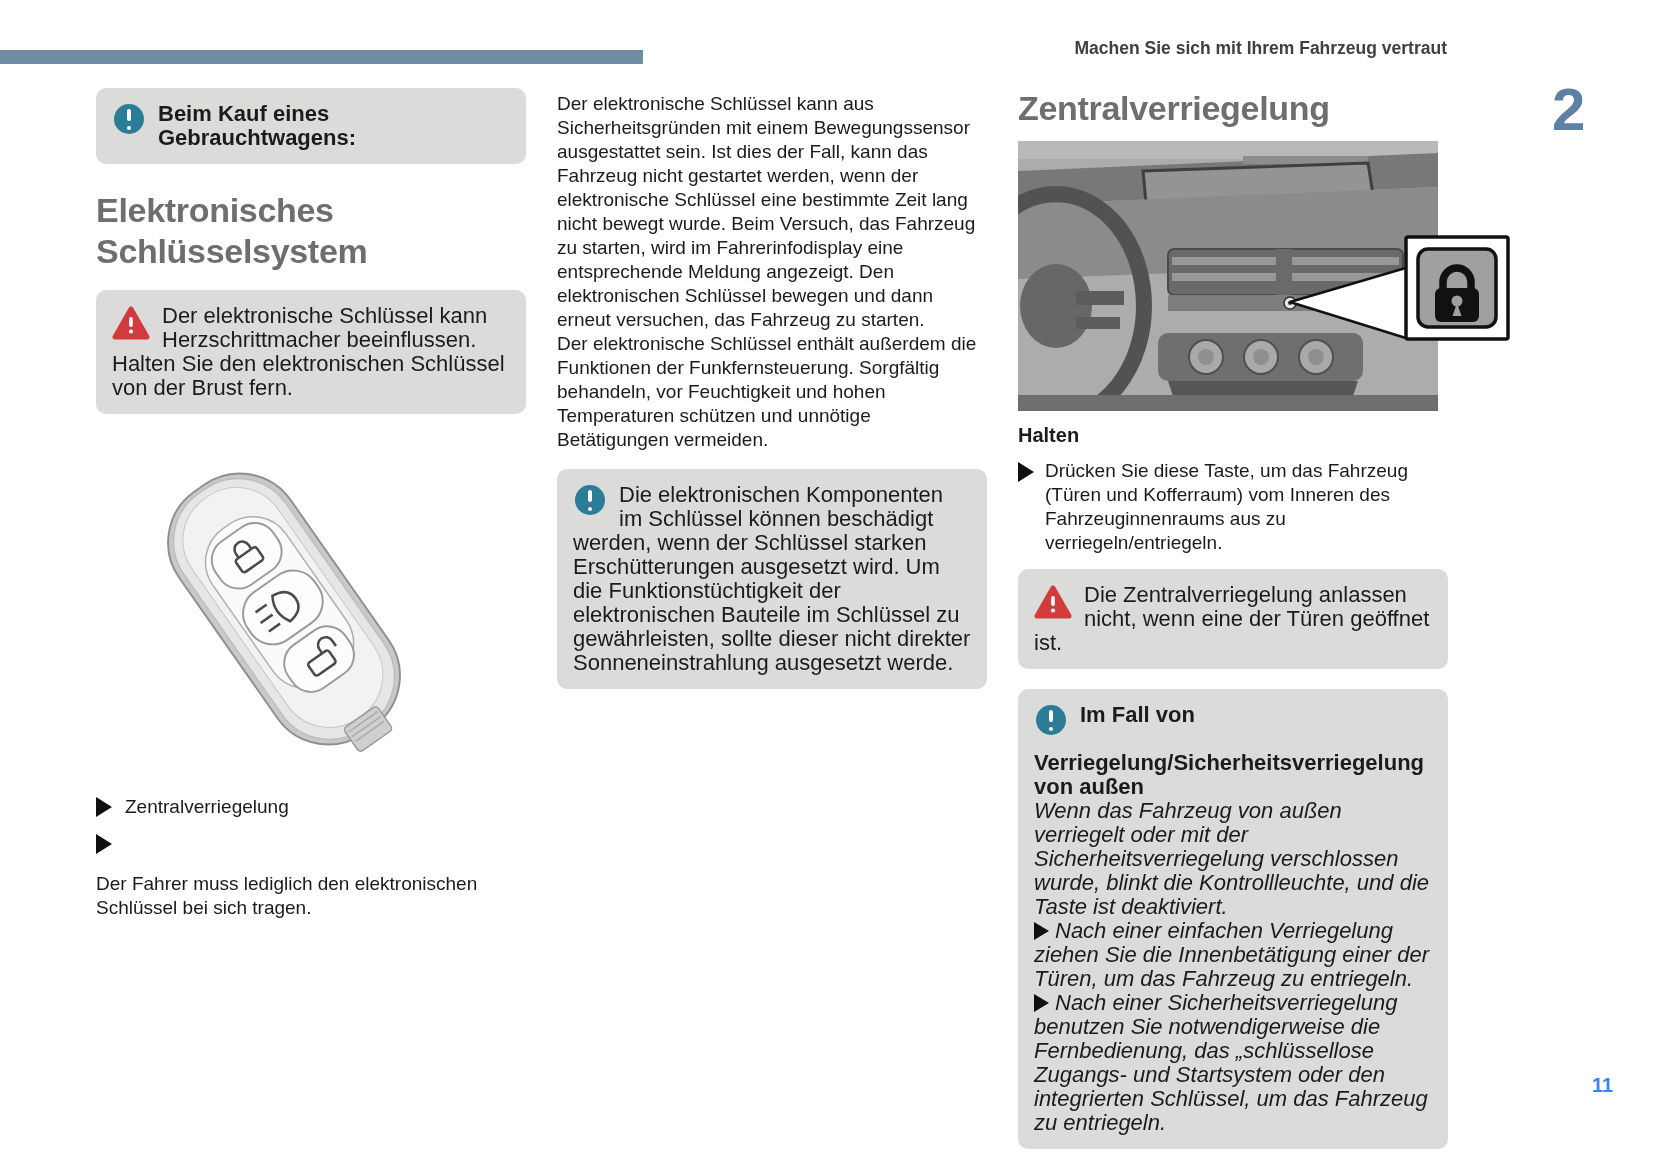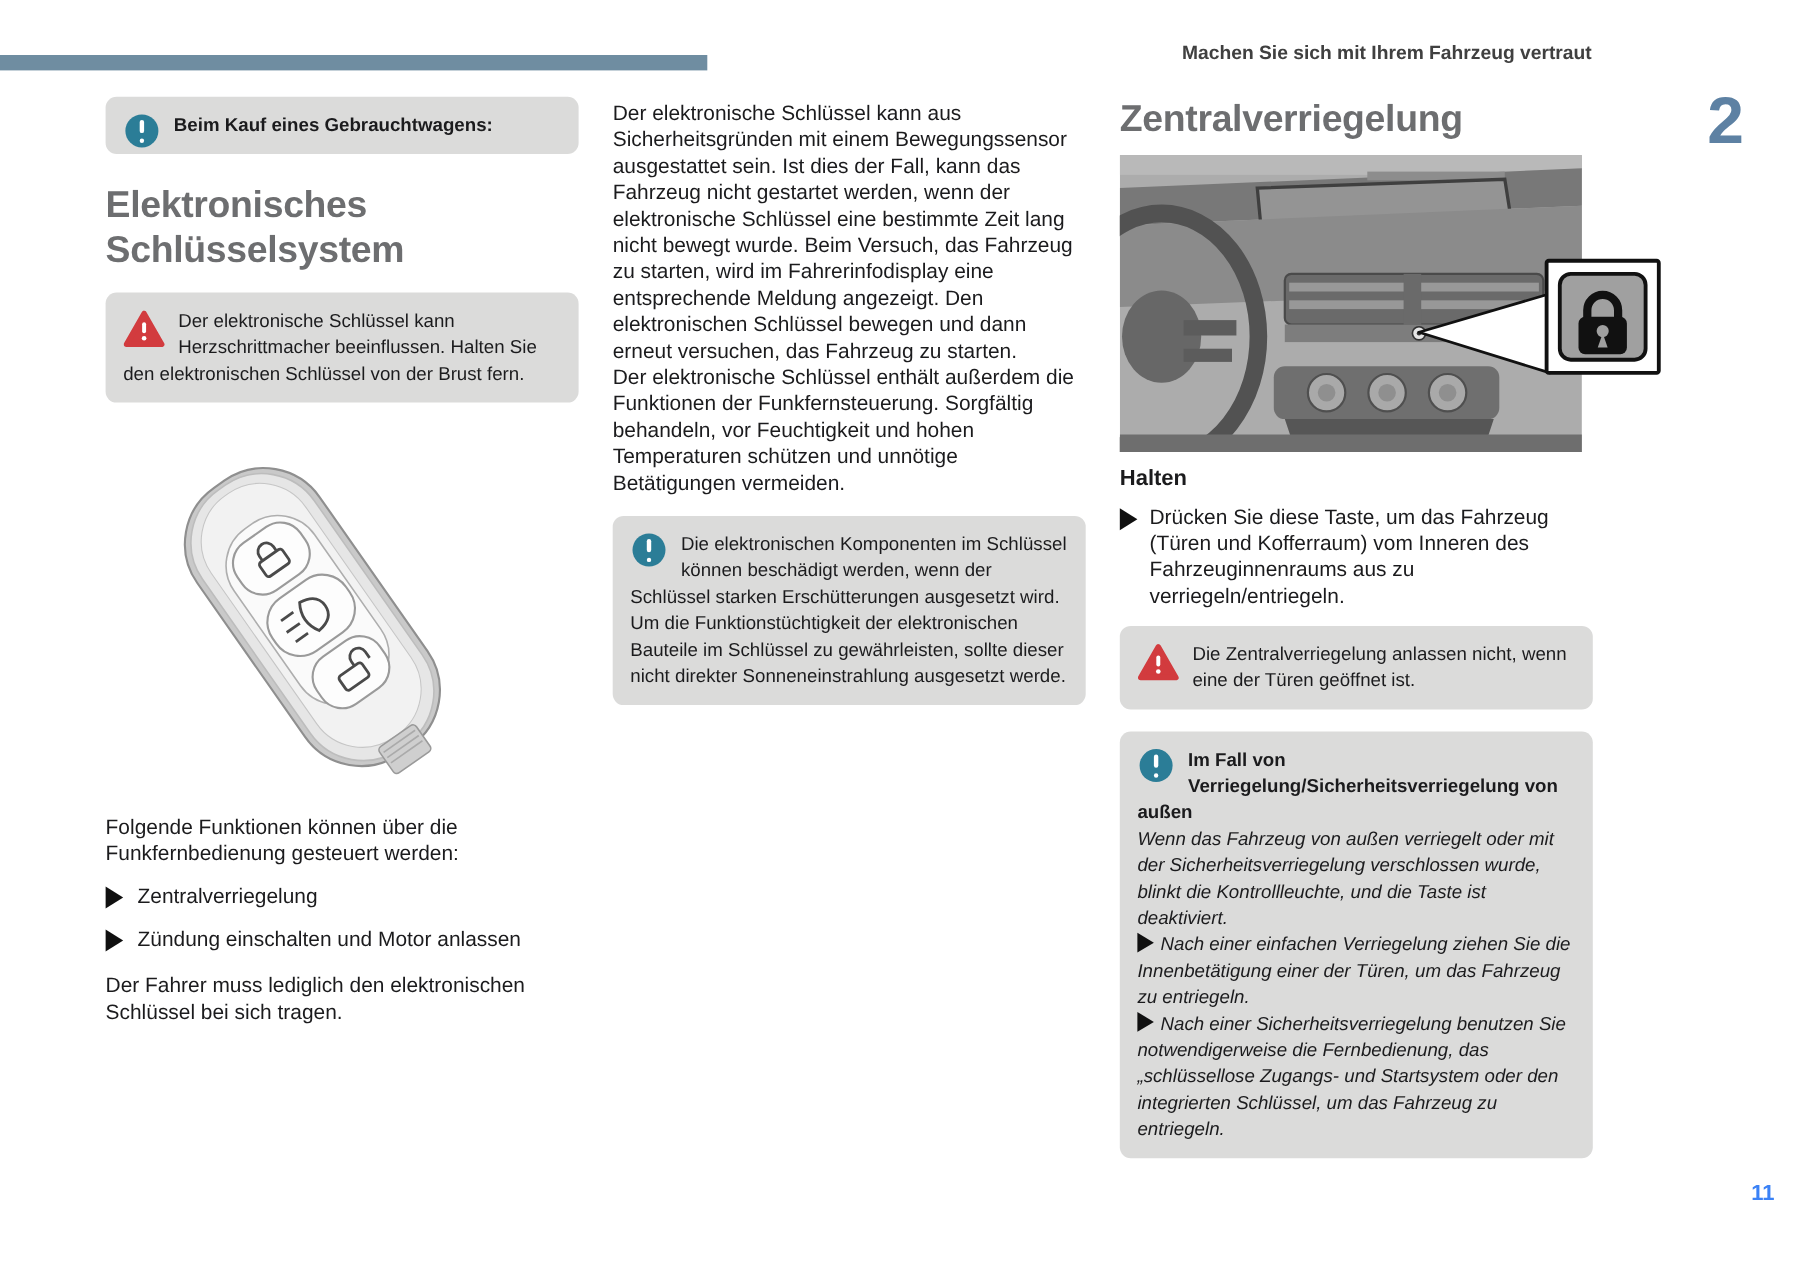--- a/index.html
+++ b/index.html
@@ -20,21 +20,21 @@
   .col3{left:1018px;}
 
   h1.section{
     font-size:34px;line-height:41px;color:#6d6e70;font-weight:600;
     margin:26px 0 18px 0;letter-spacing:-0.3px;
   }
   h1.section.tight{margin:0 0 12px 0;}
 
   .graybox{
     background:#dbdbda;border-radius:10px;padding:14px 16px;
-    font-size:17px;line-height:24px;
+    font-size:22px;line-height:24px;
   }
   .graybox p{margin:0;font-style:italic;}
   .box-title{font-weight:bold;display:block;}
 
   
   .icon-info{
     float:left;width:30px;height:30px;margin:2px 14px 16px 2px;
     background:#2b7d97;border-radius:50%;position:relative;
   }
   .icon-info::before{
@@ -134,29 +134,27 @@
         </g>
 
         <rect x="149" y="306" width="42" height="30" rx="4" fill="#cfcfcf" stroke="#9a9a9a" stroke-width="1.5"></rect>
         <line x1="152" y1="312" x2="188" y2="312" stroke="#aaaaaa" stroke-width="1.5"></line>
         <line x1="152" y1="318" x2="188" y2="318" stroke="#aaaaaa" stroke-width="1.5"></line>
         <line x1="152" y1="324" x2="188" y2="324" stroke="#aaaaaa" stroke-width="1.5"></line>
       </g>
     </svg>
   </div>
 
-  <p class="body-text">Folgende Funktionen können über die Funkfernbedienung gesteuert werden:</p>
 
   <div class="bullet-row">
     <span class="arrow"></span>
     <span>Zentralverriegelung</span>
   </div>
   <div class="bullet-row">
     <span class="arrow"></span>
-    <span>Zündung einschalten und Motor anlassen</span>
   </div>
 
   <p class="body-text outro">Der Fahrer muss lediglich den elektronischen Schlüssel bei sich tragen.</p>
 </div>
 
 <div class="col col2">
   <p class="flow" style="margin:4px 0 0 0;">Der elektronische Schlüssel kann aus Sicherheitsgründen mit einem Bewegungssensor ausgestattet sein. Ist dies der Fall, kann das Fahrzeug nicht gestartet werden, wenn der elektronische Schlüssel eine bestimmte Zeit lang nicht bewegt wurde. Beim Versuch, das Fahrzeug zu starten, wird im Fahrerinfodisplay eine entsprechende Meldung angezeigt. Den elektronischen Schlüssel bewegen und dann erneut versuchen, das Fahrzeug zu starten.</p>
   <p style="margin:0;">Der elektronische Schlüssel enthält außerdem die Funktionen der Funkfernsteuerung. Sorgfältig behandeln, vor Feuchtigkeit und hohen Temperaturen schützen und unnötige Betätigungen vermeiden.</p>
 
   <div class="graybox">

